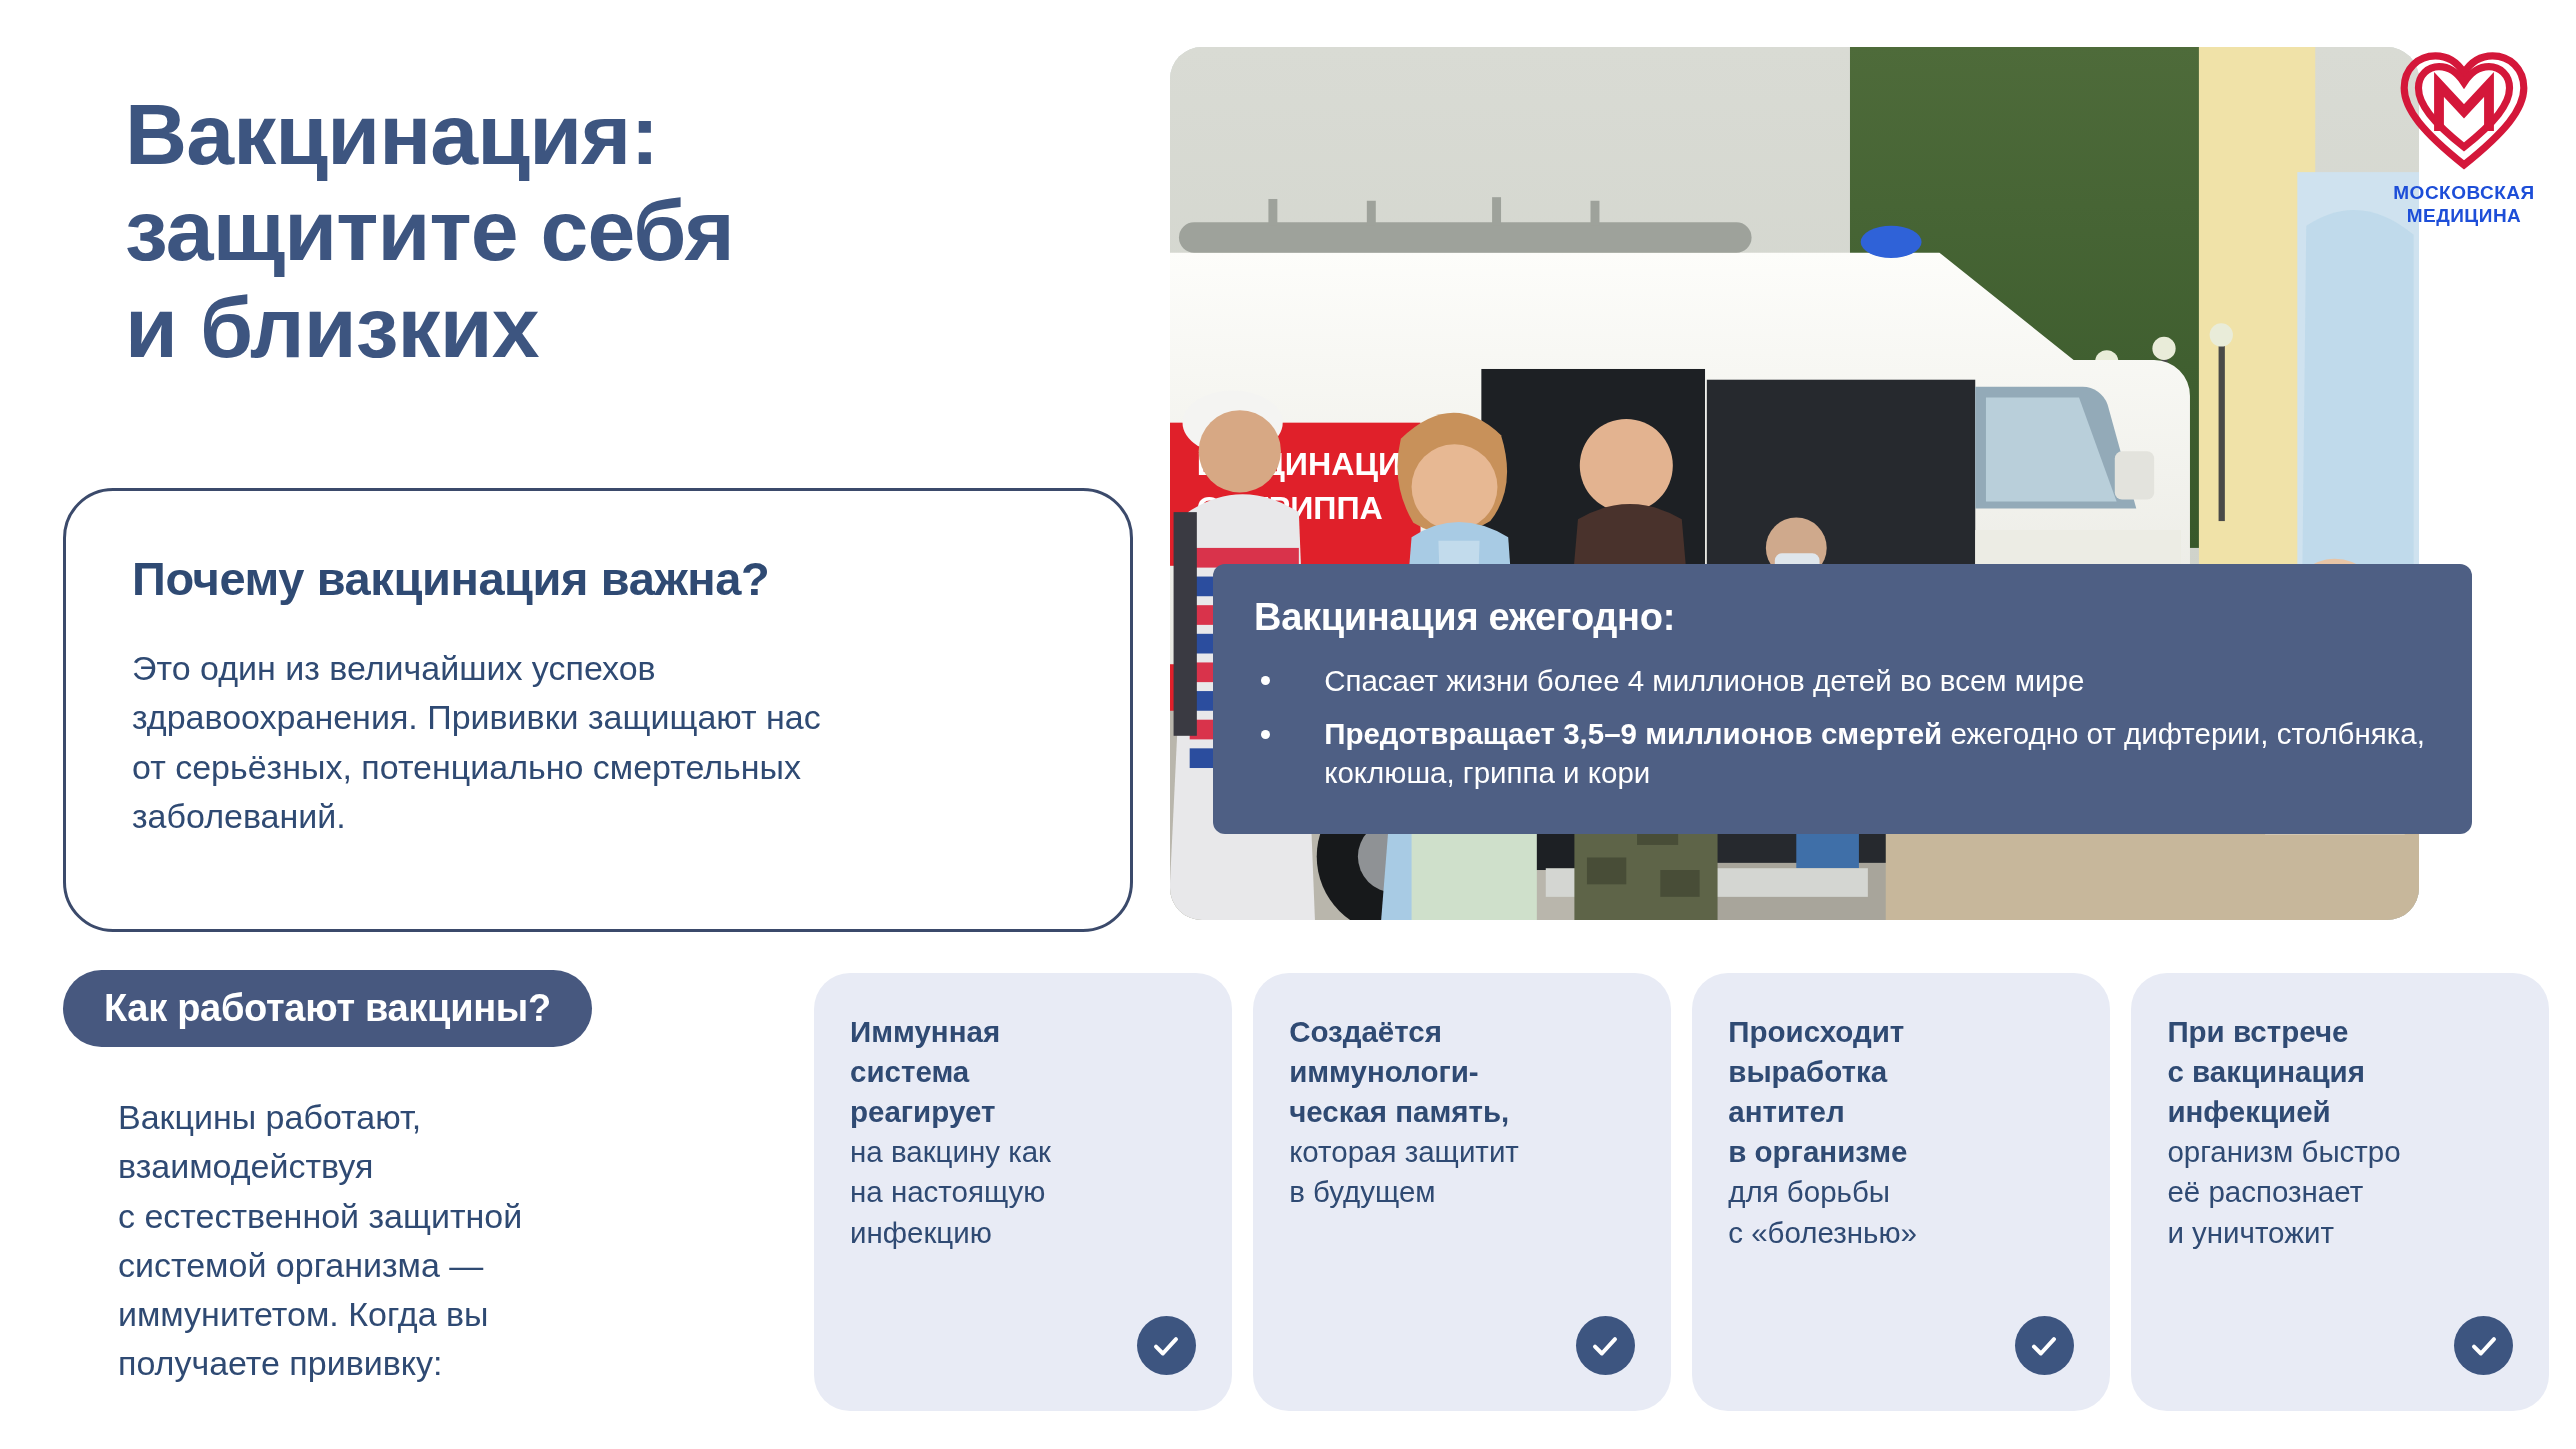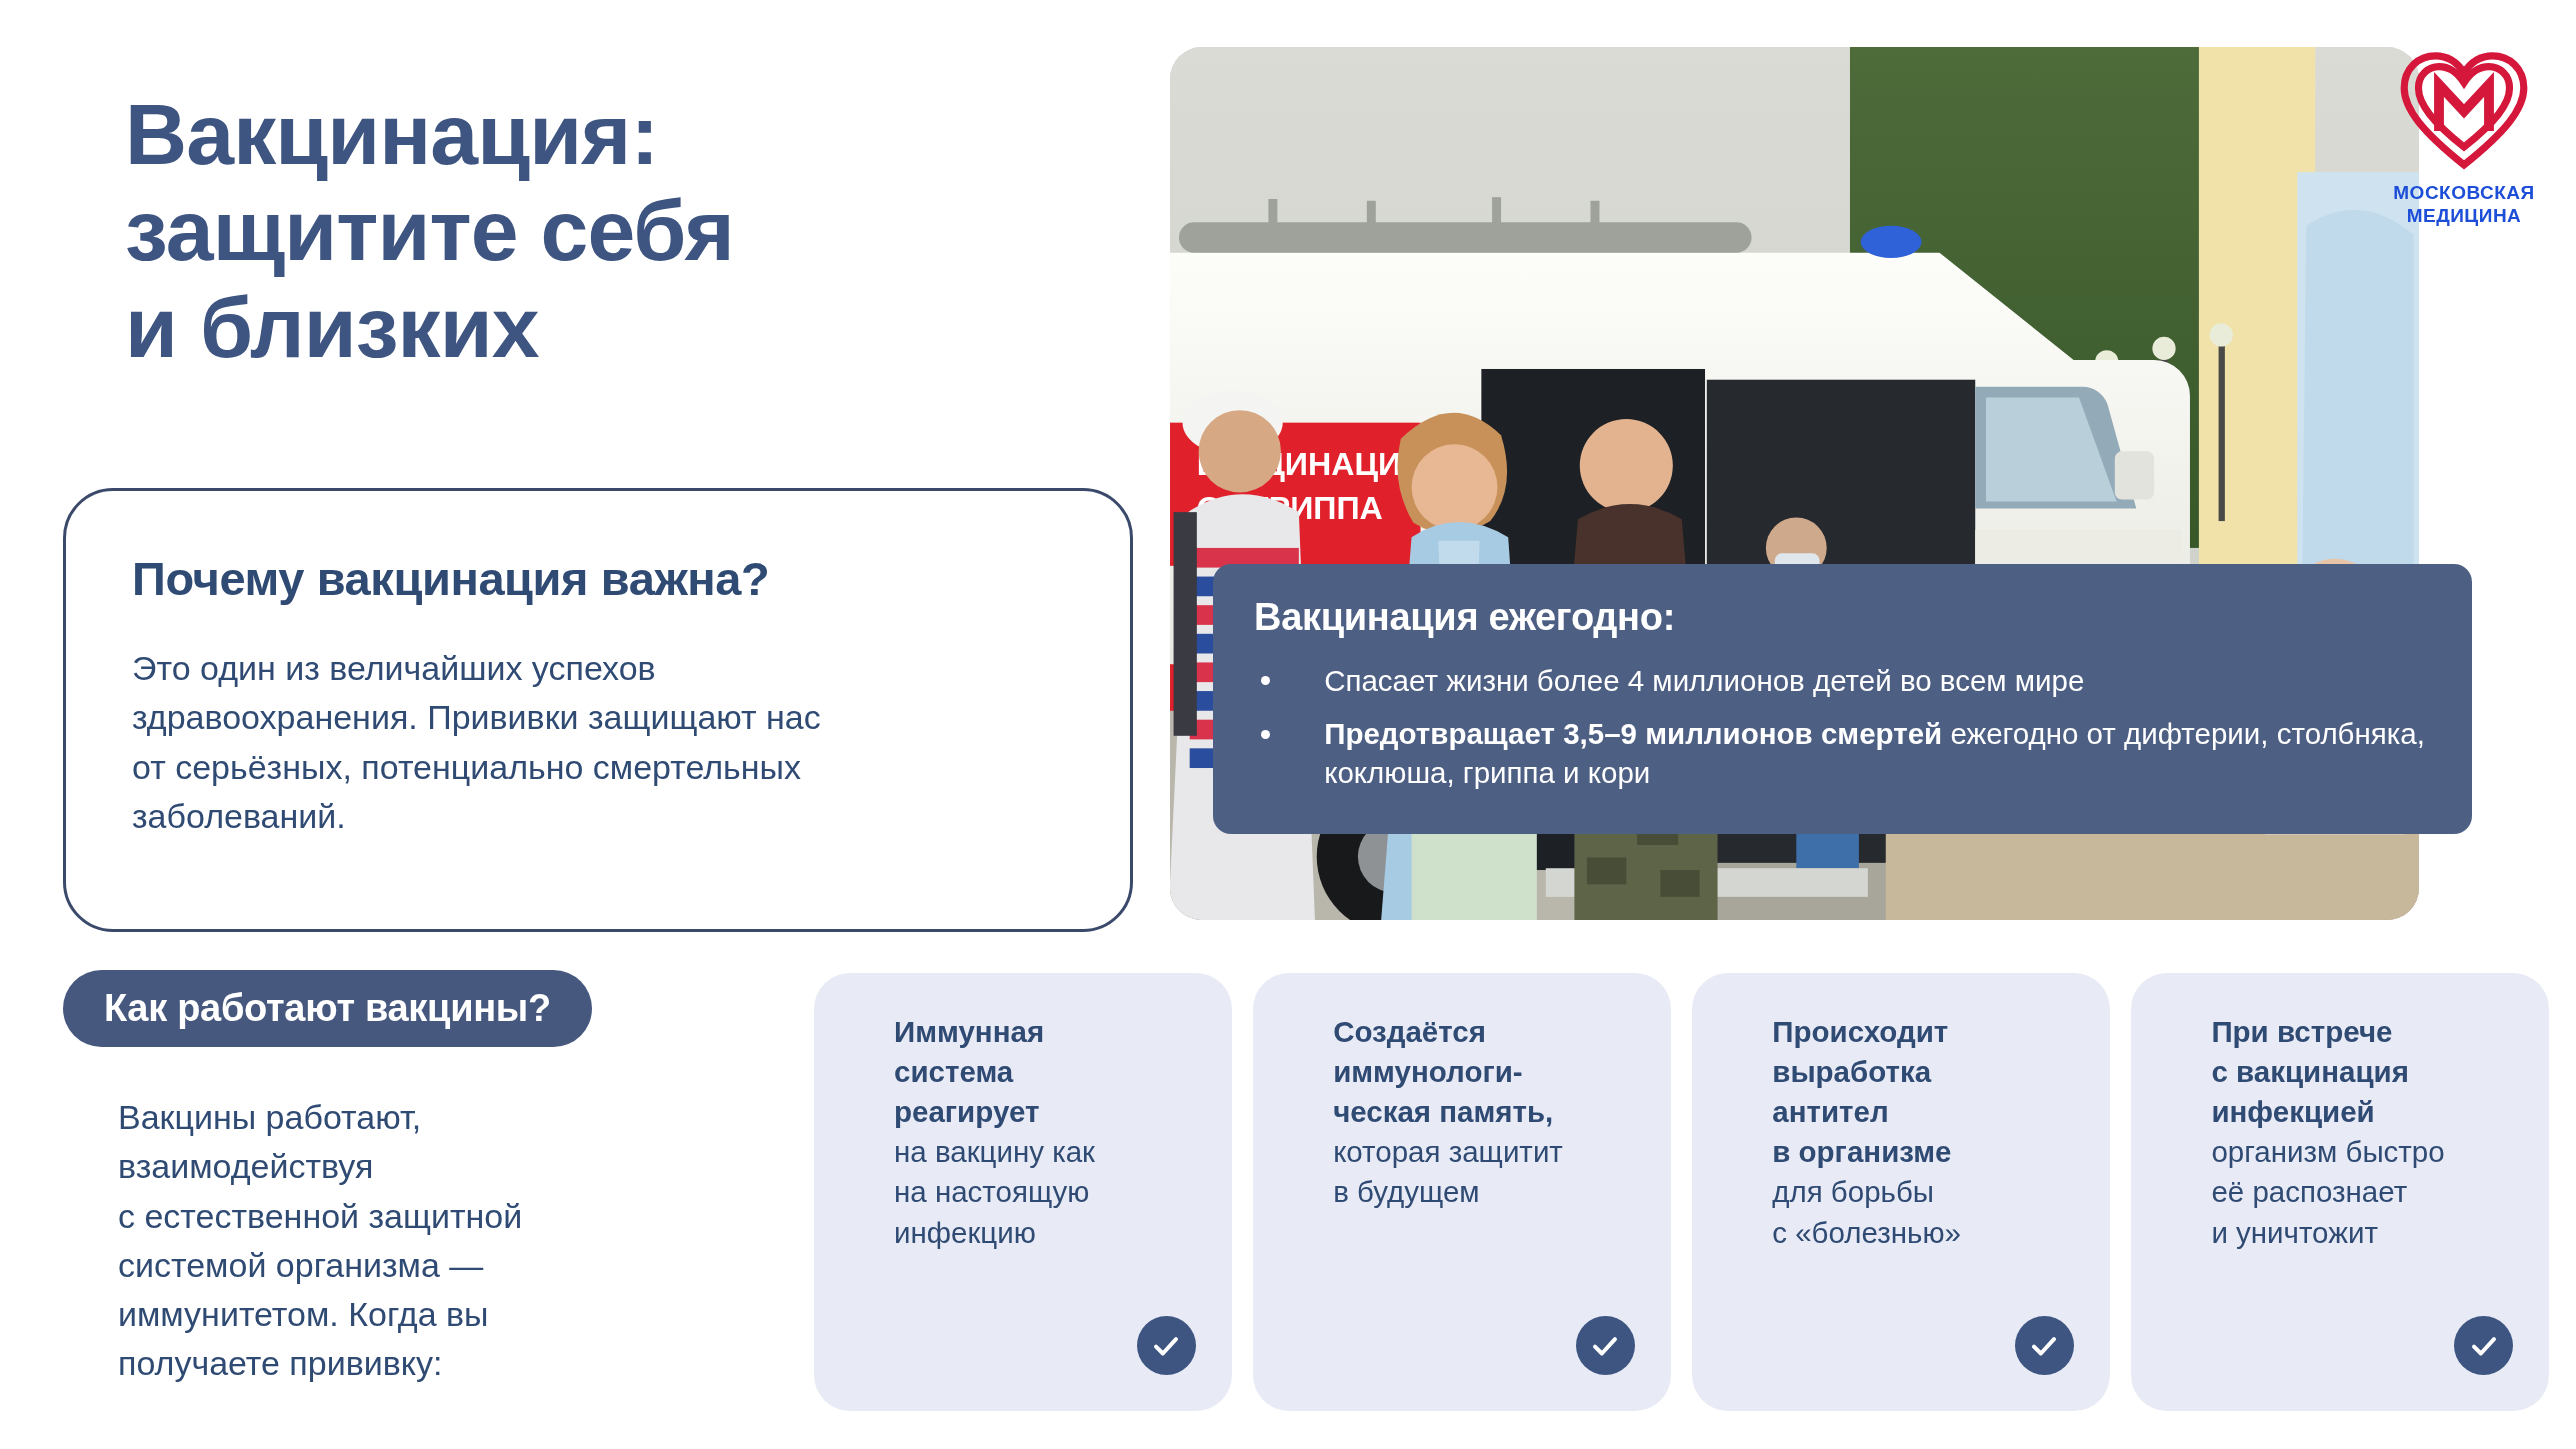--- a/index.html
+++ b/index.html
@@ -66,21 +66,21 @@
     overflow: hidden;
     background: #cfd6d2;
   }
   .photo svg { display: block; width: 100%; height: 100%; }
 
   
   .overlay {
     position: absolute; left: 1213px; top: 564px;
     width: 1259px; height: 270px;
     background: #4e5f84;
-    border-radius: 18px;
+    border-radius: 12px;
     padding: 32px 41px 0 41px;
     color: #ffffff;
   }
   .overlay-title {
     font-size: 38px; font-weight: 700; letter-spacing: -0.3px;
   }
   .ov-list { margin-top: 23px; }
   .ov-item {
     display: flex; align-items: flex-start;
     font-size: 29.5px; line-height: 1.32; margin-bottom: 14.3px; gap: 36px;
@@ -113,21 +113,20 @@
   .card {
     position: relative;
     flex: 1 1 0;
     background: #e8ebf5;
     border-radius: 36px;
     padding: 39px 36px 0 36px;
   }
   .card-txt {
     font-size: 29.5px; line-height: 1.36; color: #2f4a73;
     white-space: pre-line;
-    margin-left: 44px;
   }
   .card-txt b { font-weight: 700; }
   .check {
     position: absolute; right: 36px; bottom: 36px;
     width: 59px; height: 59px; border-radius: 50%;
     background: #3d5580;
     display: flex; align-items: center; justify-content: center;
   }
   .check svg { width: 30px; height: 30px; }
 </style>

